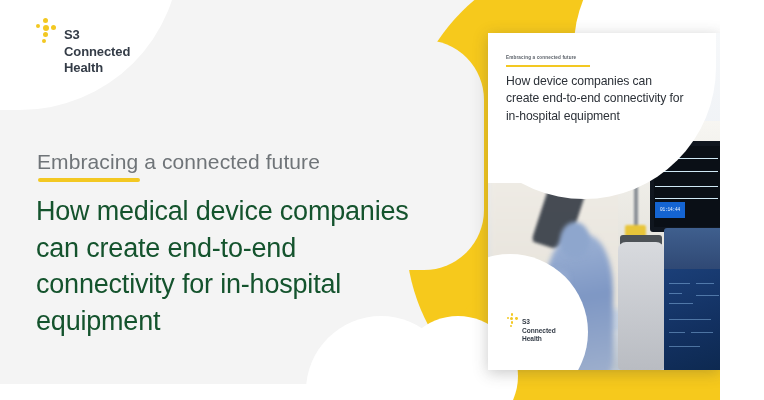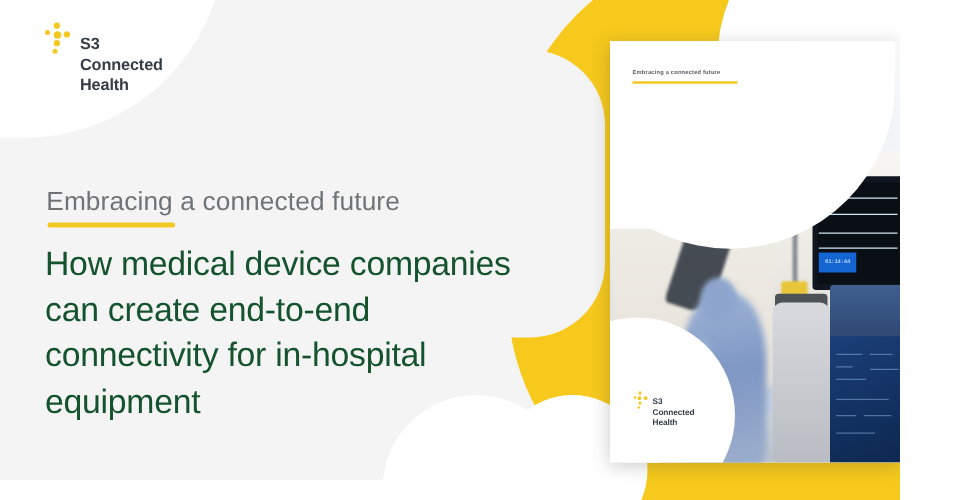--- a/index.html
+++ b/index.html
@@ -517,20 +517,21 @@
       </div>
     </div>
 
     <div class="doc-white-top"></div>
     <div class="doc-white-top2"></div>
     <div class="doc-white-bottom"></div>
     <div class="doc-white-bottom-sq"></div>
 
     <div class="doc-eyebrow">Embracing a connected future</div>
     <div class="doc-rule"></div>
+    <div class="doc-headline">How device companies can create end-to-end connectivity for in-hospital equipment</div>
 
     <div class="doc-logo">
       <div class="doc-logo-mark">
         <span class="logo-dot" style="left:5.5px; top:0px;   width:2.8px; height:2.8px;"></span>
         <span class="logo-dot" style="left:1.5px; top:3.4px; width:2.4px; height:2.4px;"></span>
         <span class="logo-dot" style="left:5px;   top:3.6px; width:3.4px; height:3.4px;"></span>
         <span class="logo-dot" style="left:9.8px; top:3.6px; width:2.8px; height:2.8px;"></span>
         <span class="logo-dot" style="left:5.5px; top:7.8px; width:2.8px; height:2.8px;"></span>
         <span class="logo-dot" style="left:5px;   top:11.6px;width:2.4px; height:2.4px;"></span>
       </div>

